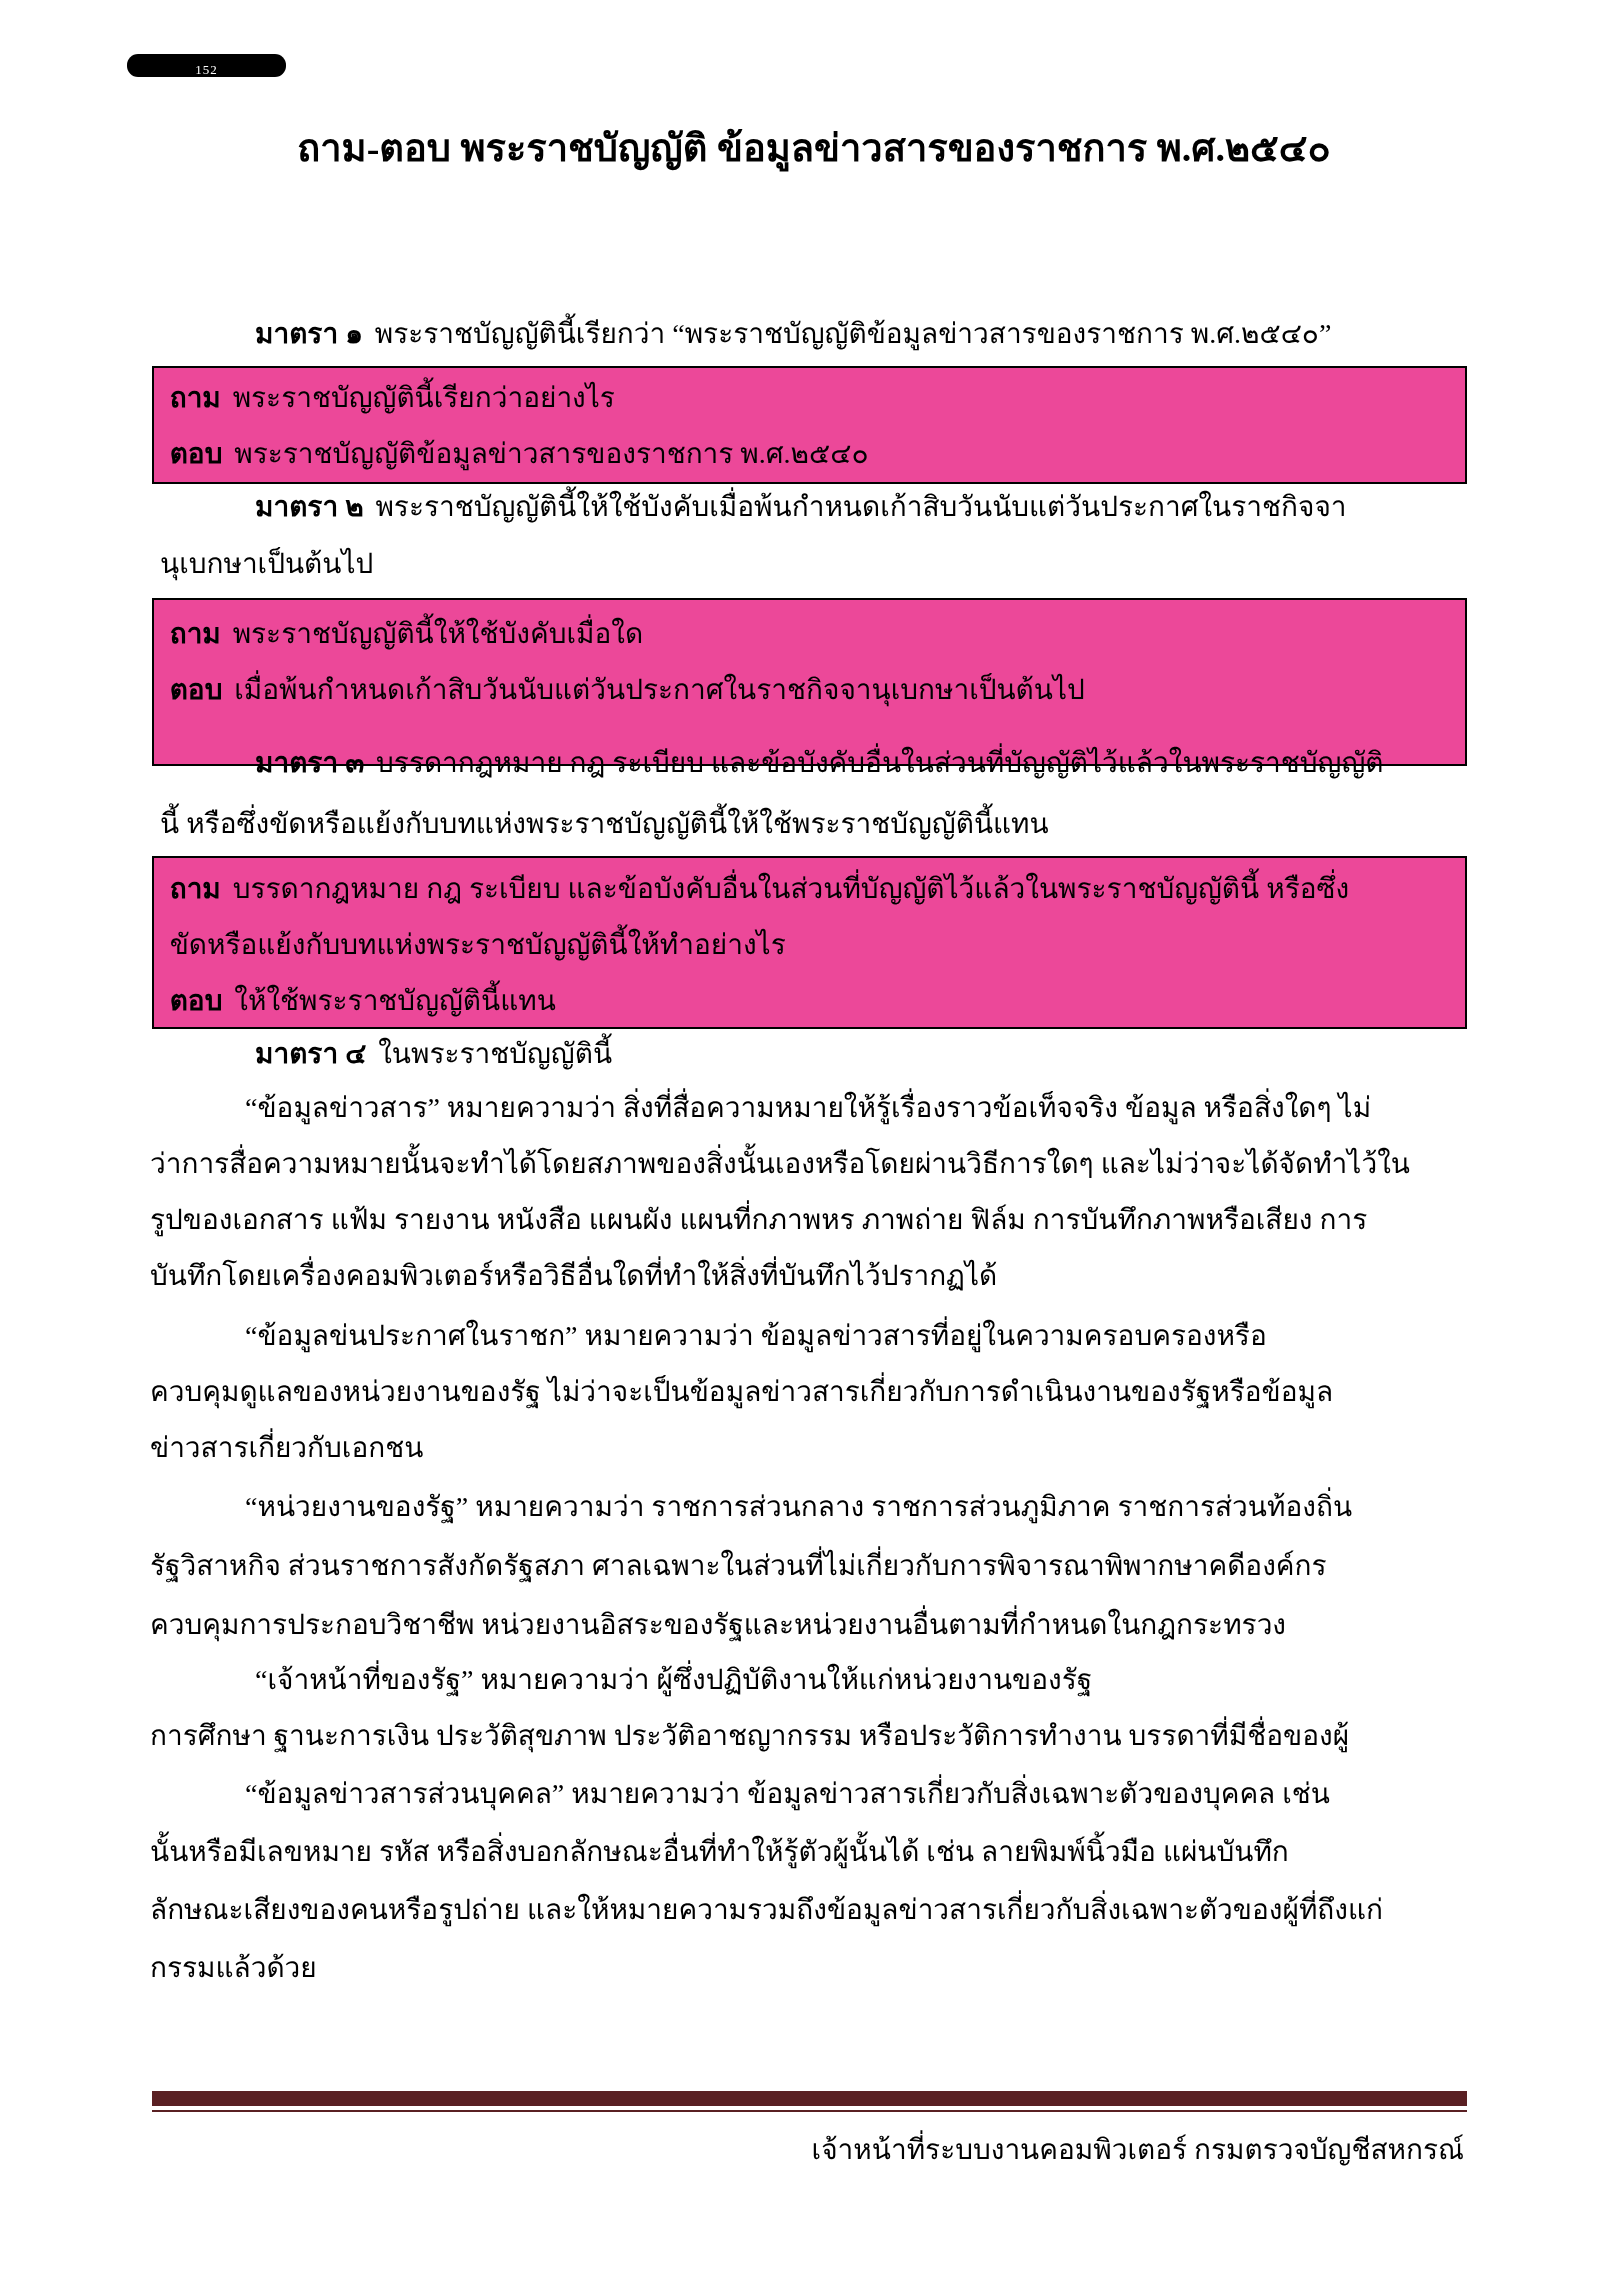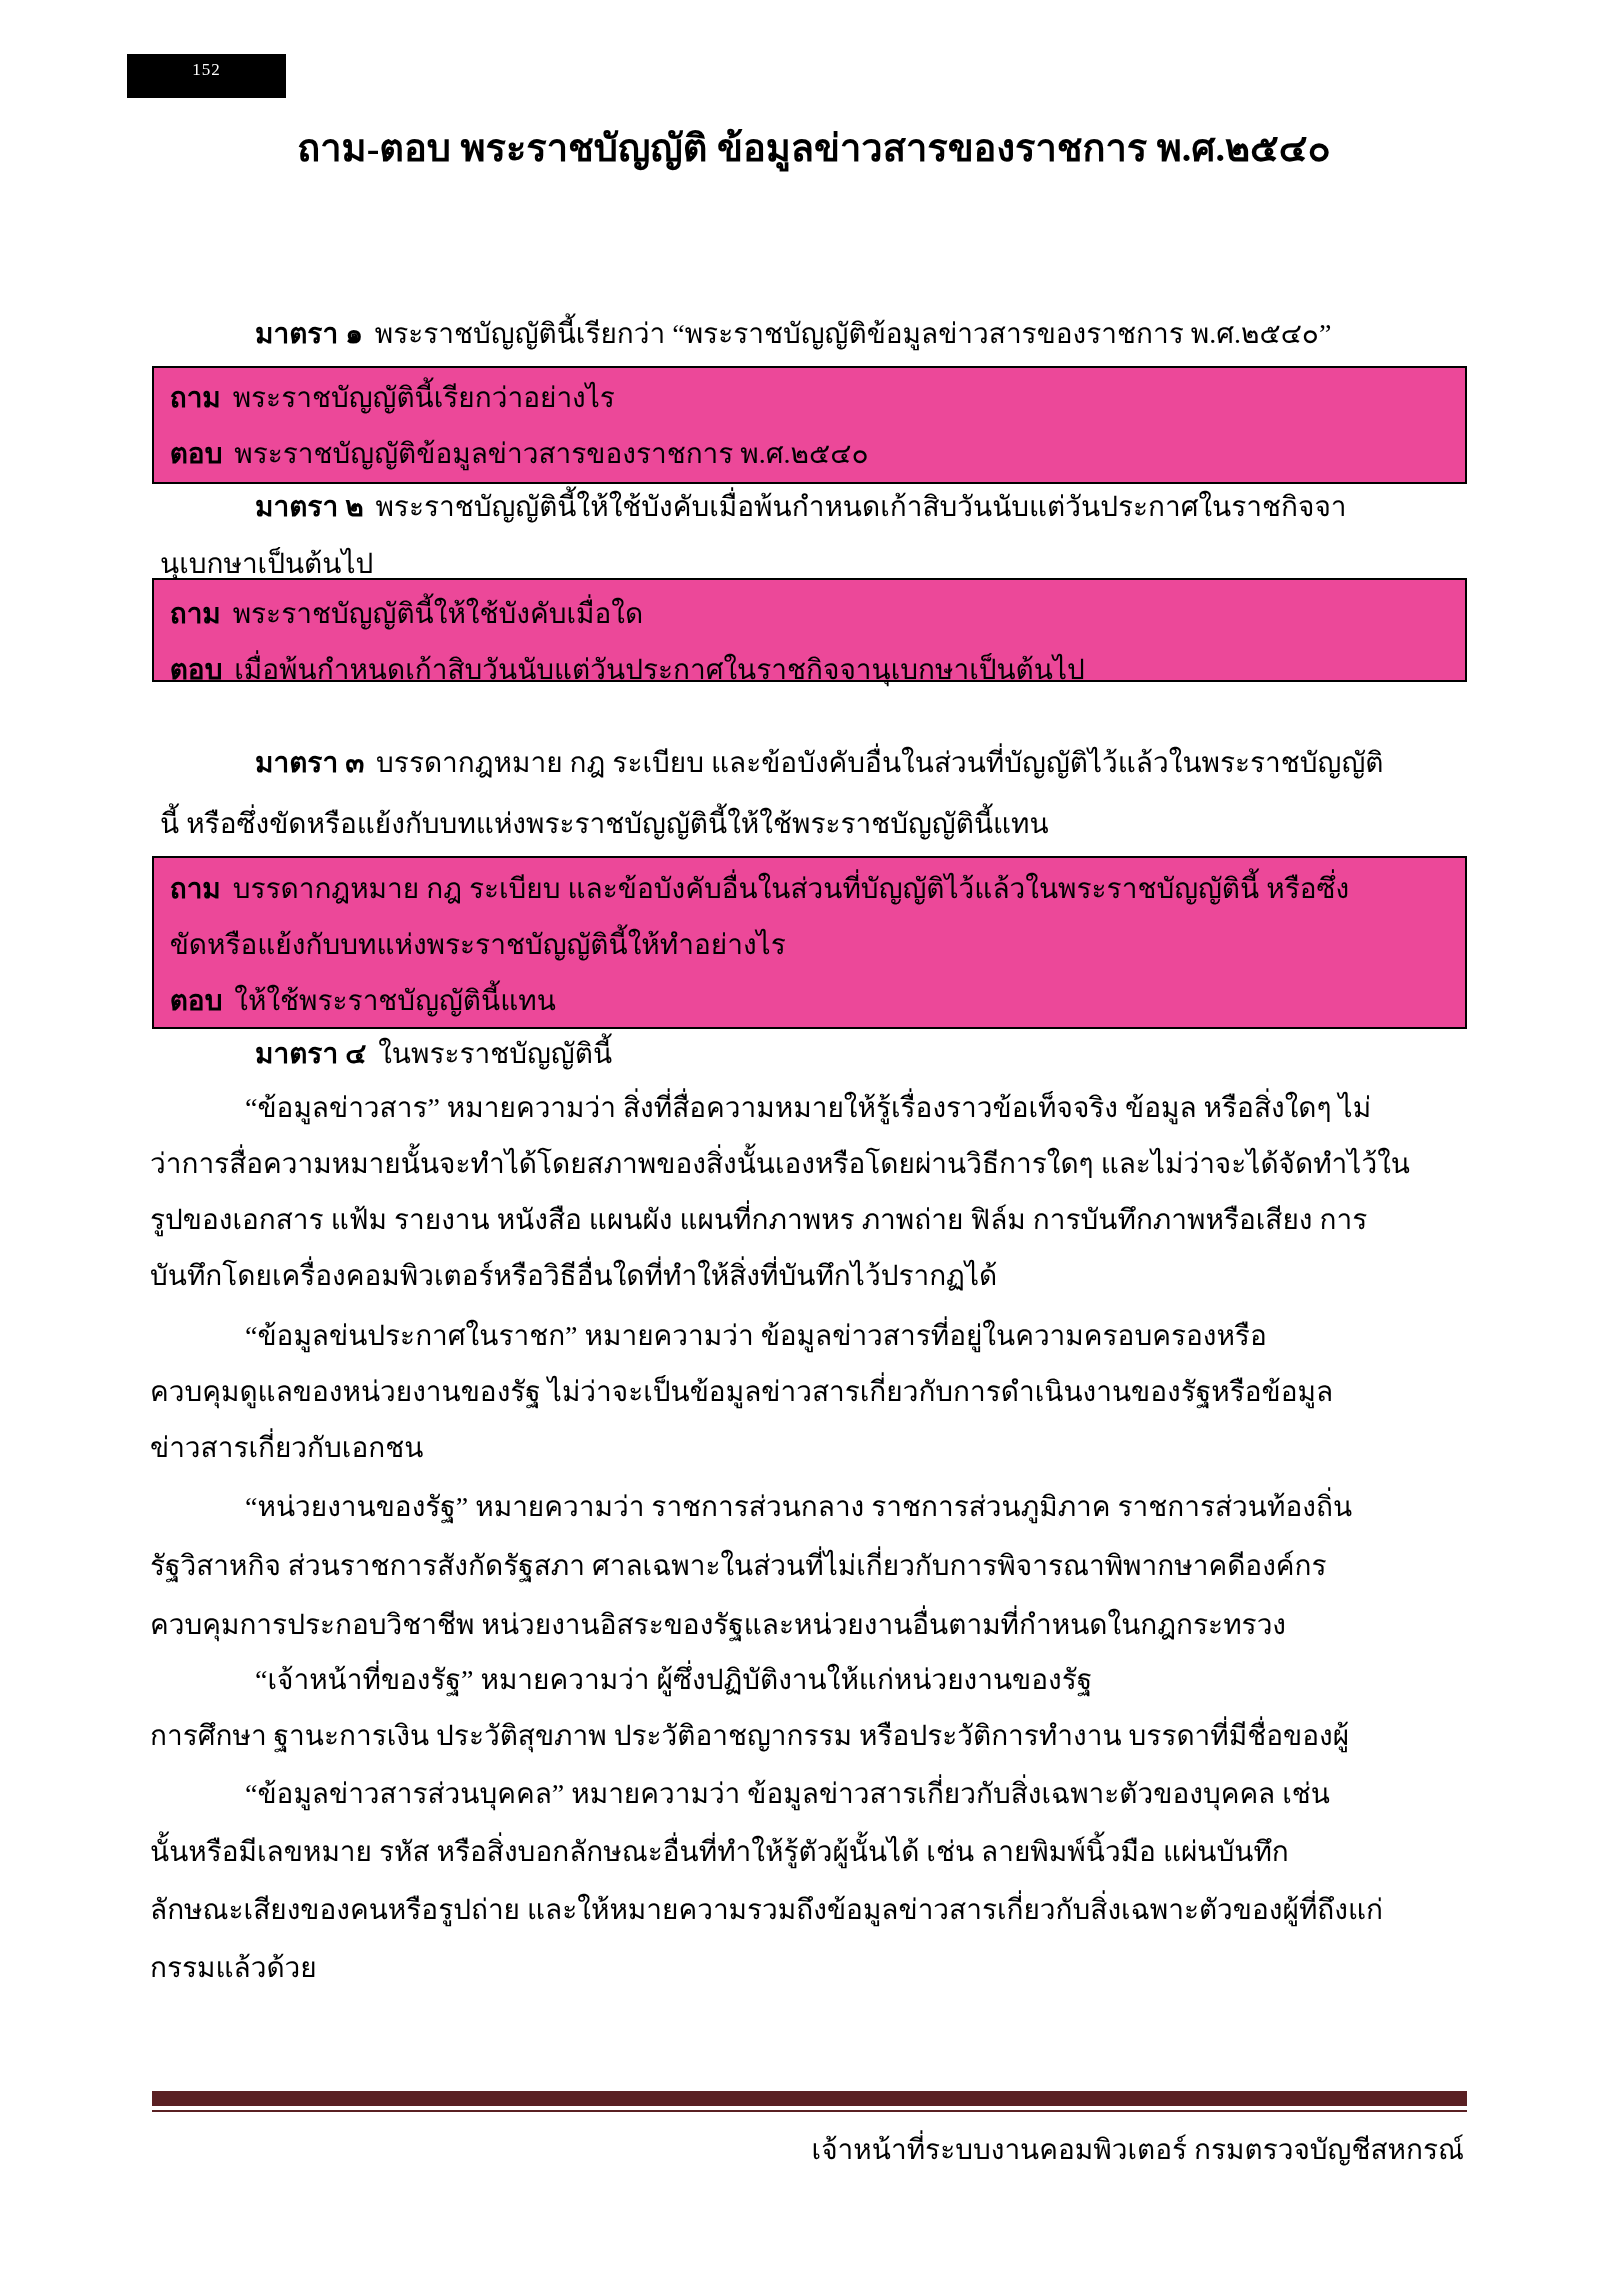--- a/index.html
+++ b/index.html
@@ -7,23 +7,23 @@
     position:relative;
     width:1621px;height:2293px;
     margin:0 auto;
     background:#ffffff;
     font-family:"Liberation Serif","DejaVu Serif",serif;
     color:#000;
     font-size:28px;
     overflow:hidden;
   }
   .page-number{
-    position:absolute;left:127px;top:54px;width:159px;height:44px;
+    position:absolute;left:127px;top:54px;width:159px;height:23px;
     background:#000;color:#fff;text-align:center;line-height:32px;
-    font-size:17px;letter-spacing:1px;
+    font-size:13px;letter-spacing:1px;border-radius:11px;
   }
   .doc-title{
     position:absolute;left:160px;top:120px;width:1308px;
     text-align:center;font-weight:bold;font-size:38px;line-height:56px;
     white-space:nowrap;
   }
   .line{
     position:absolute;left:160px;width:1308px;
     line-height:56px;white-space:nowrap;
   }
@@ -67,21 +67,21 @@
     <div class="bline">
       <span class="lbl">ตอบ</span><span>พระราชบัญญัติข้อมูลข่าวสารของราชการ พ.ศ.๒๕๔๐</span>
     </div>
   </div>
 
   <div class="line indent" style="top:479px">
     <span class="lbl">มาตรา ๒</span><span>พระราชบัญญัตินี้ให้ใช้บังคับเมื่อพ้นกำหนดเก้าสิบวันนับแต่วันประกาศในราชกิจจา</span>
   </div>
   <div class="line" style="top:536px">นุเบกษาเป็นต้นไป</div>
 
-  <div class="qa-box" style="top:578px;height:104px;padding-top:5.9px">
+  <div class="qa-box" style="top:598px;height:168px;padding-top:5.9px">
     <div class="bline">
       <span class="lbl">ถาม</span><span>พระราชบัญญัตินี้ให้ใช้บังคับเมื่อใด</span>
     </div>
     <div class="bline">
       <span class="lbl">ตอบ</span><span>เมื่อพ้นกำหนดเก้าสิบวันนับแต่วันประกาศในราชกิจจานุเบกษาเป็นต้นไป</span>
     </div>
   </div>
 
   <div class="line indent" style="top:735px">
     <span class="lbl">มาตรา ๓</span><span>บรรดากฎหมาย กฎ ระเบียบ และข้อบังคับอื่นในส่วนที่บัญญัติไว้แล้วในพระราชบัญญัติ</span>

